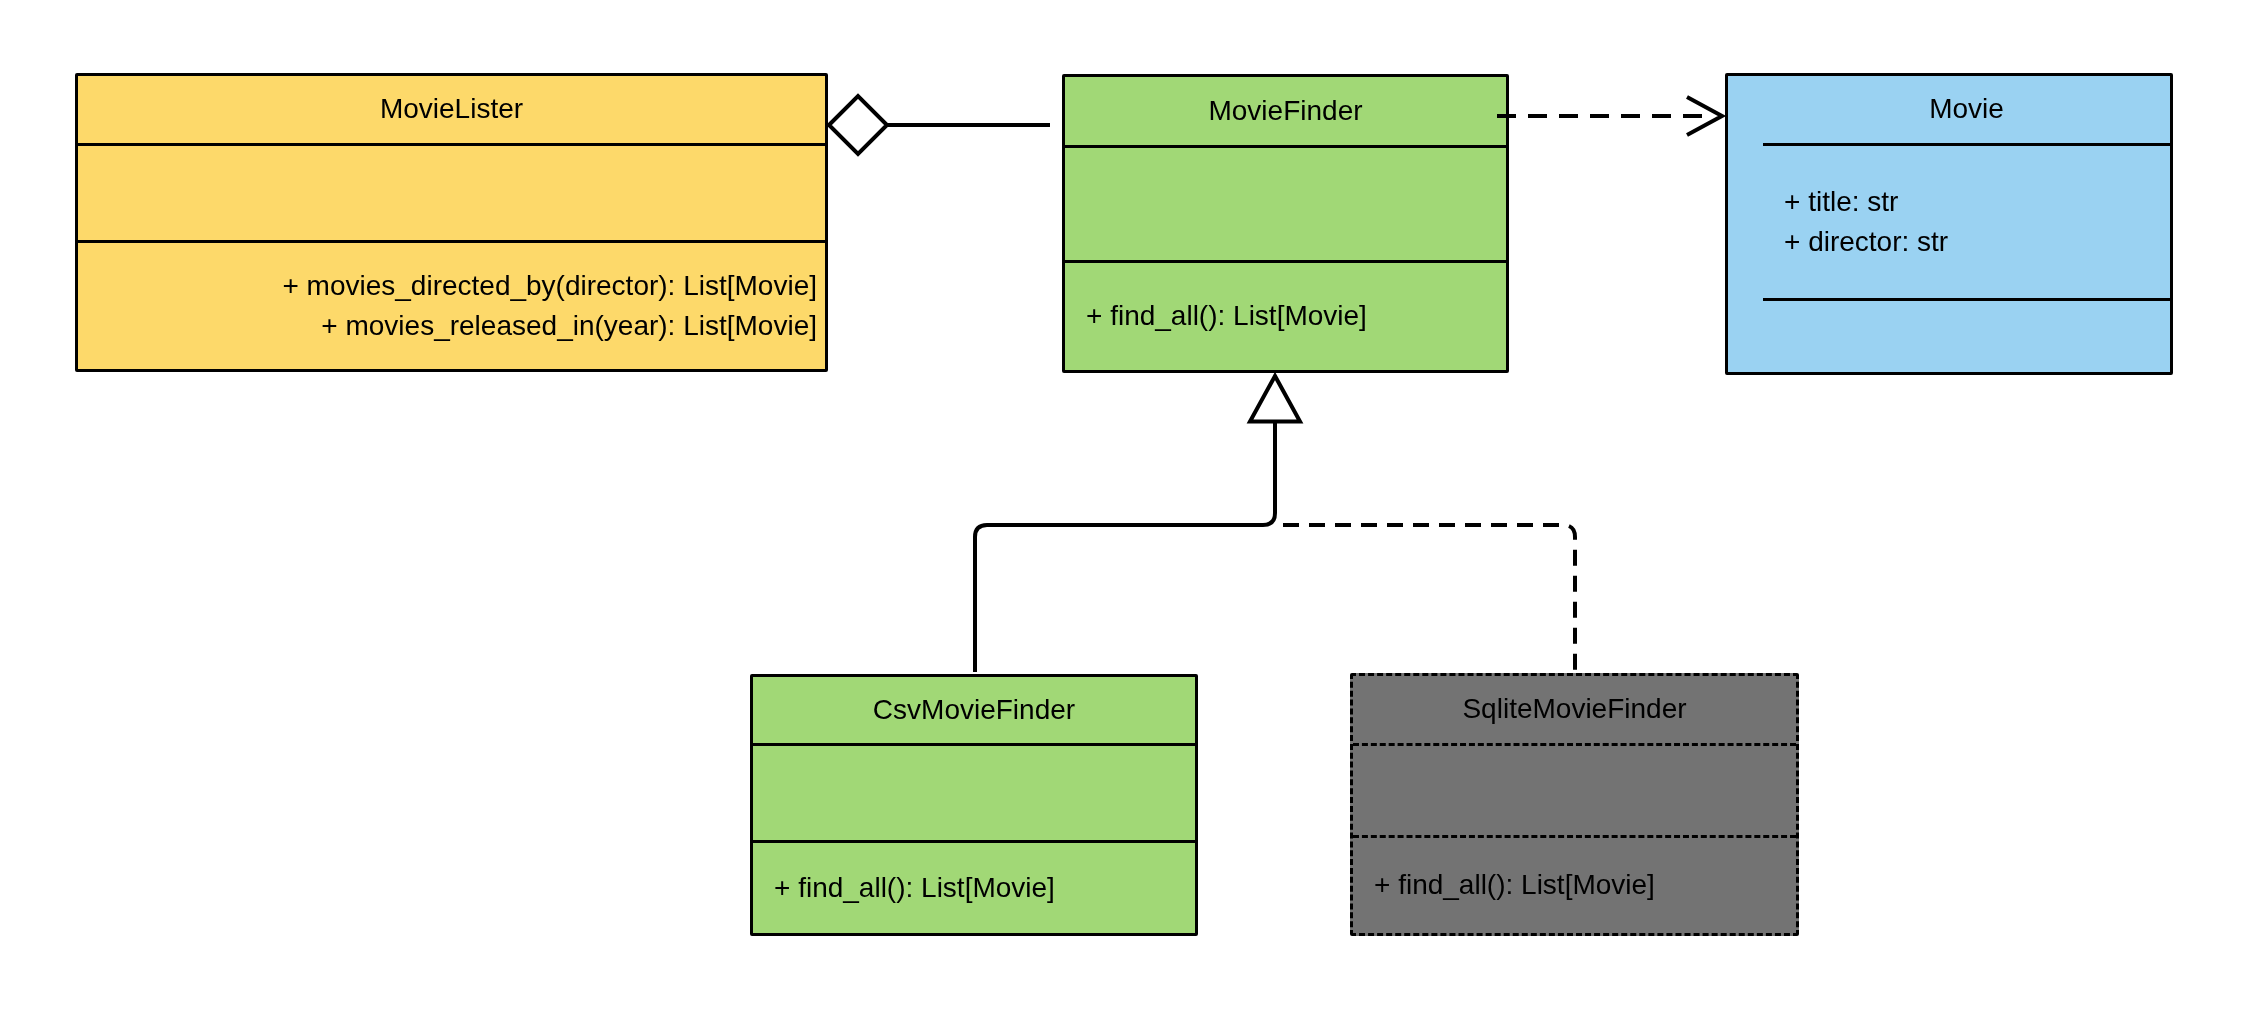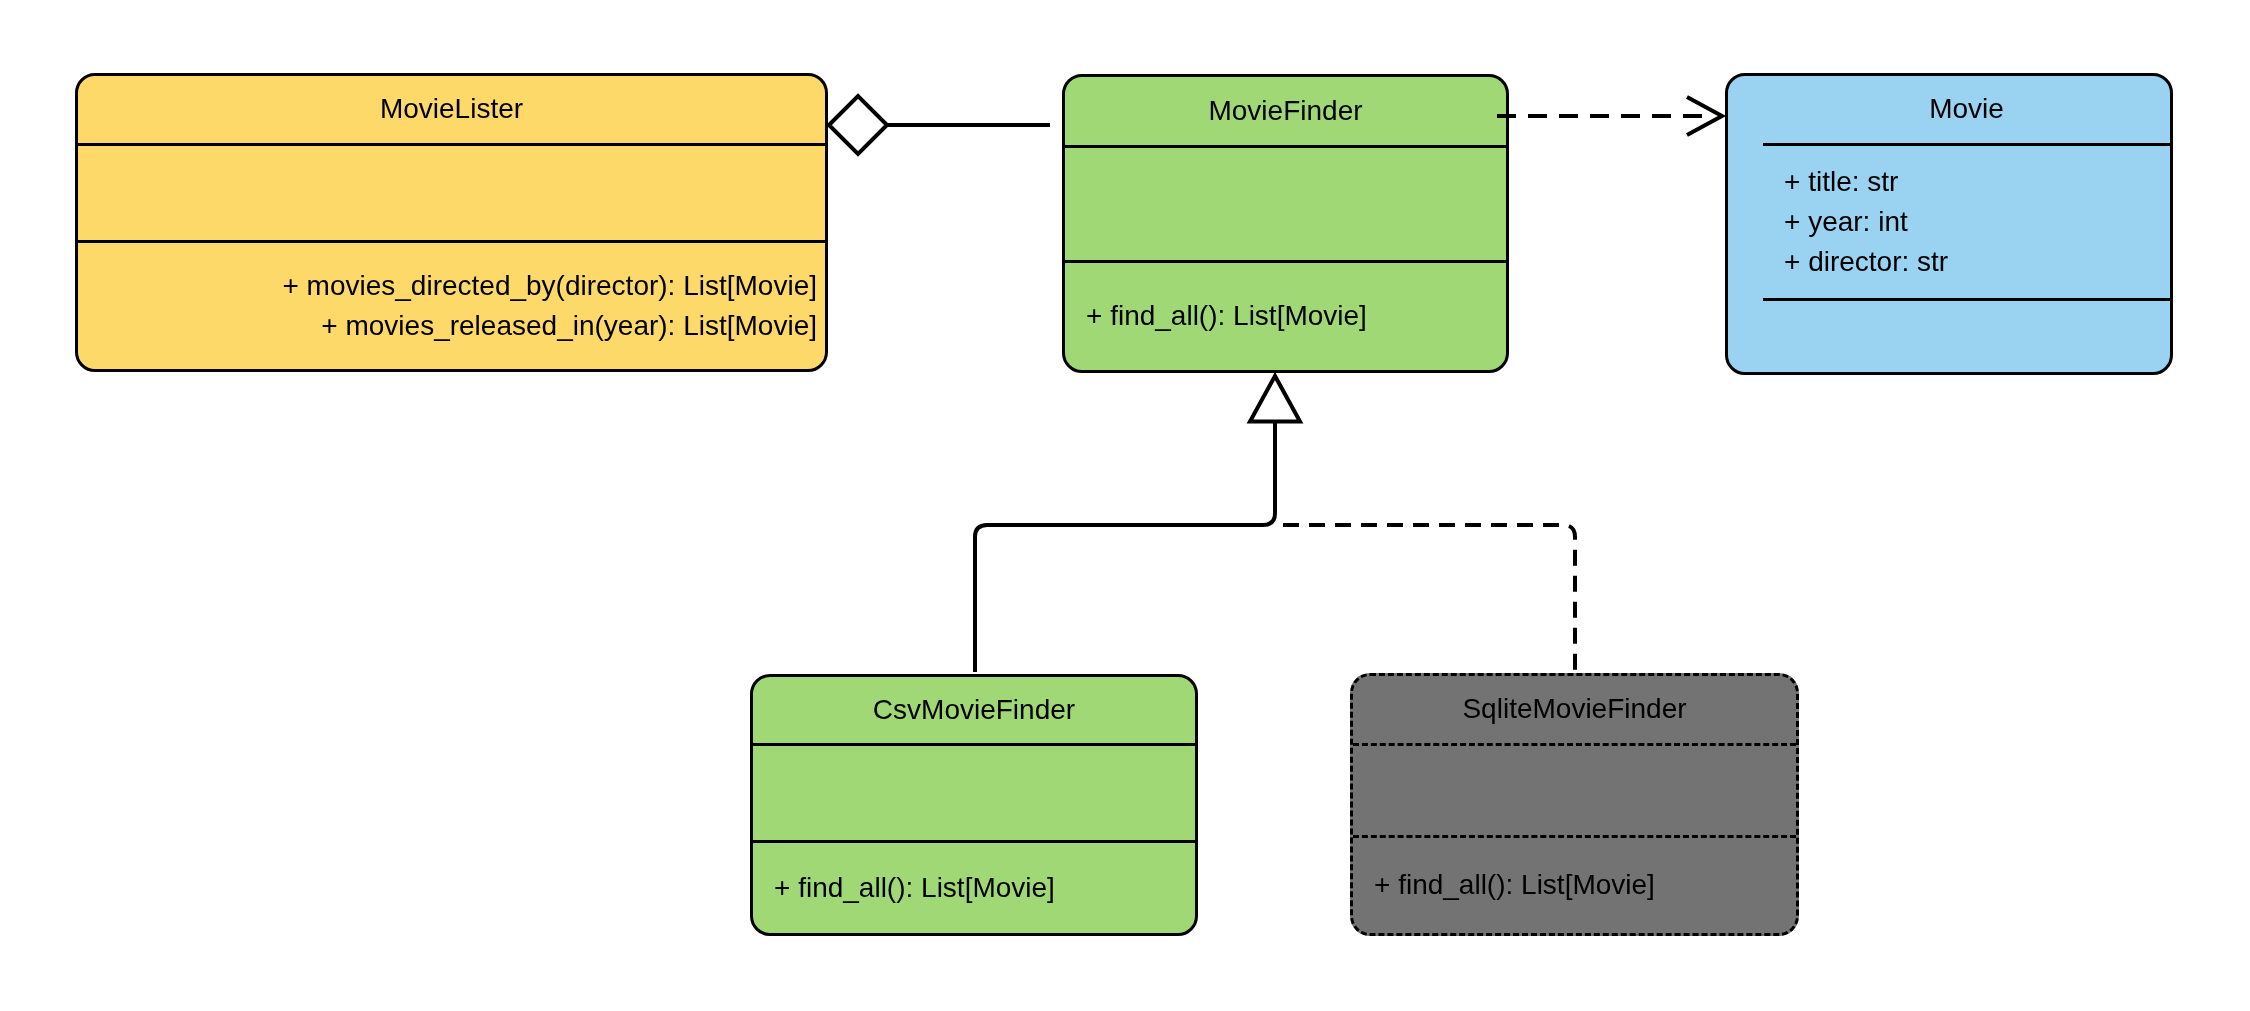--- a/index.html
+++ b/index.html
@@ -13,21 +13,21 @@
     width: 2250px;
     height: 1011px;
     background: #ffffff;
     overflow: hidden;
   }
   
   .uml-class {
     position: absolute;
     box-sizing: border-box;
     border: 3.5px solid #000;
-    border-radius: 20px;
+    border-radius: 2px;
     display: flex;
     flex-direction: column;
     color: #000;
     font-size: 28px;
   }
   .uml-class .sec {
     box-sizing: border-box;
     display: flex;
     flex-direction: column;
     justify-content: center;
@@ -116,21 +116,20 @@
       <div>+ find_all(): List[Movie]</div>
     </div>
   </div>
 
   <div class="uml-class" id="box-movie">
     <div class="sec title">
       <span>Movie</span>
     </div>
     <div class="sec attrs">
       <div>+ title: str</div>
-      <div>+ year: int</div>
       <div>+ director: str</div>
     </div>
     <div class="sec methods"></div>
   </div>
 
   <div class="uml-class" id="box-csvmoviefinder">
     <div class="sec title">
       <span>CsvMovieFinder</span>
     </div>
     <div class="sec attrs"></div>

